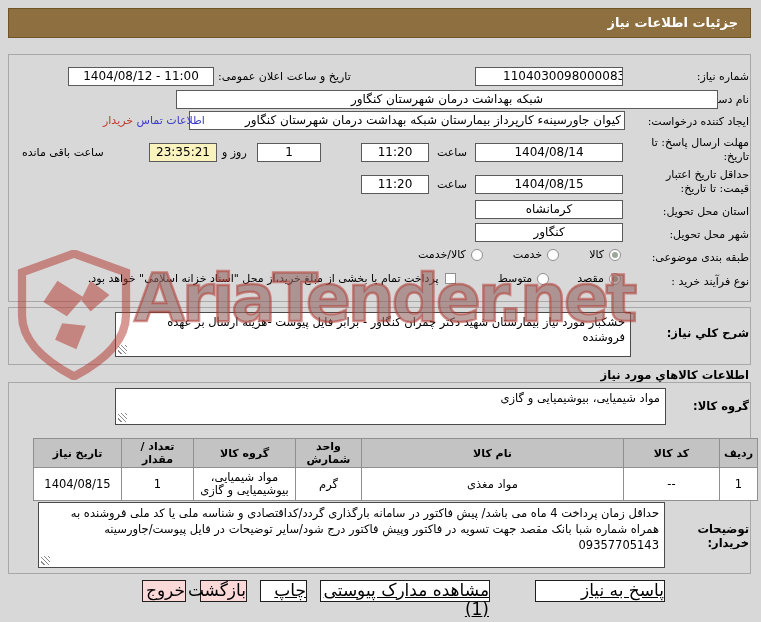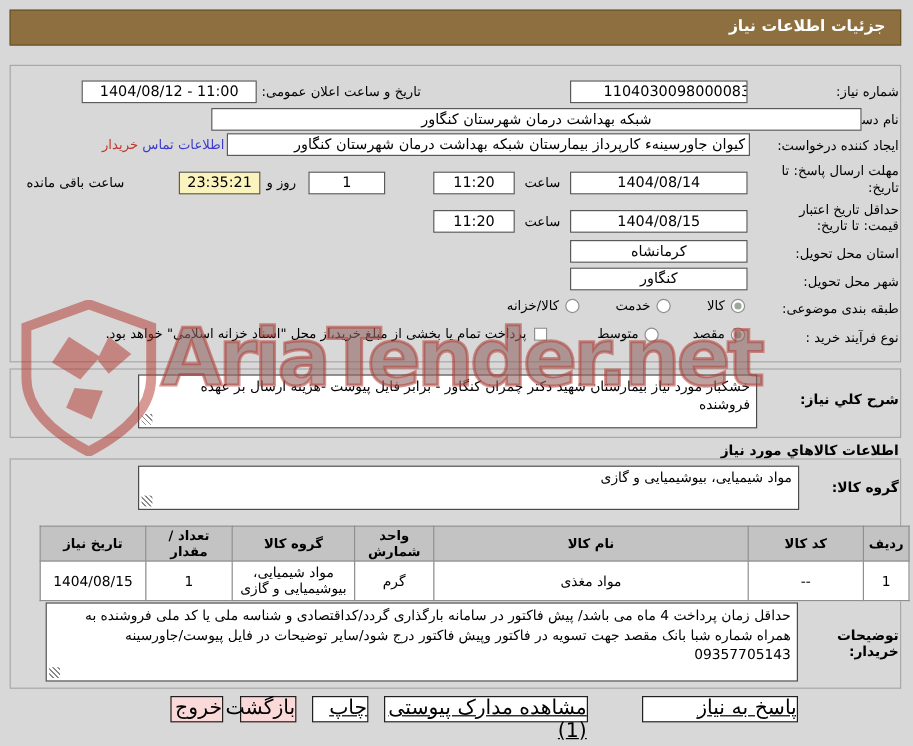--- a/index.html
+++ b/index.html
@@ -58,21 +58,21 @@
   .goods-table td{
     background:#fff;border:1px solid #8f8f8f;height:30px;padding:1px 3px;
     text-align:center;font-size:11.5px;line-height:13px;
   }
   .btn{
     position:absolute;top:580px;height:22px;border:1px solid #1f1f1f;box-sizing:border-box;
     text-align:right;font-size:17px;line-height:19px;cursor:pointer;
   }
   .btn.green{background:#ffffff;text-decoration:underline;}
   .btn.pink{background:#fbd9d9;}
-  .link{position:absolute;font-size:11px;cursor:pointer;white-space:nowrap;}
+  .link{position:absolute;font-size:11px;cursor:pointer;white-space:nowrap;margin-left:18px;}
   .link .lk-blue{color:#3a3acf;}
   .link .lk-red{color:#c0392b;}
   .watermark{position:absolute;left:0;top:246px;width:761px;height:140px;pointer-events:none;z-index:60;}
   .wm-text{
     position:absolute;left:134px;top:14px;direction:ltr;white-space:nowrap;
     font-family:"DejaVu Sans",sans-serif;font-weight:bold;font-size:66px;letter-spacing:-3px;
     color:rgba(130,130,130,0.40);
     -webkit-text-stroke:2.5px rgba(178,52,43,0.50);
     text-shadow:0 0 1px rgba(178,52,43,0.35);
   }
@@ -124,21 +124,21 @@
   <span class="opt" style="margin-left:30px;">
     <span class="radio on"></span>
     <span class="opt-label">کالا</span>
   </span>
   <span class="opt" style="margin-left:30px;">
     <span class="radio"></span>
     <span class="opt-label">خدمت</span>
   </span>
   <span class="opt">
     <span class="radio"></span>
-    <span class="opt-label">کالا/خزانه</span>
+    <span class="opt-label">کالا/خدمت</span>
   </span>
 </div>
 
 <div class="lbl" style="right:12px;top:275px;">نوع فرآیند خرید :</div>
 <div class="radio-row" style="right:140px;top:272px;">
   <span class="opt" style="margin-left:28px;">
     <span class="radio on"></span>
     <span class="opt-label">مقصد</span>
   </span>
   <span class="opt" style="margin-left:42px;">

